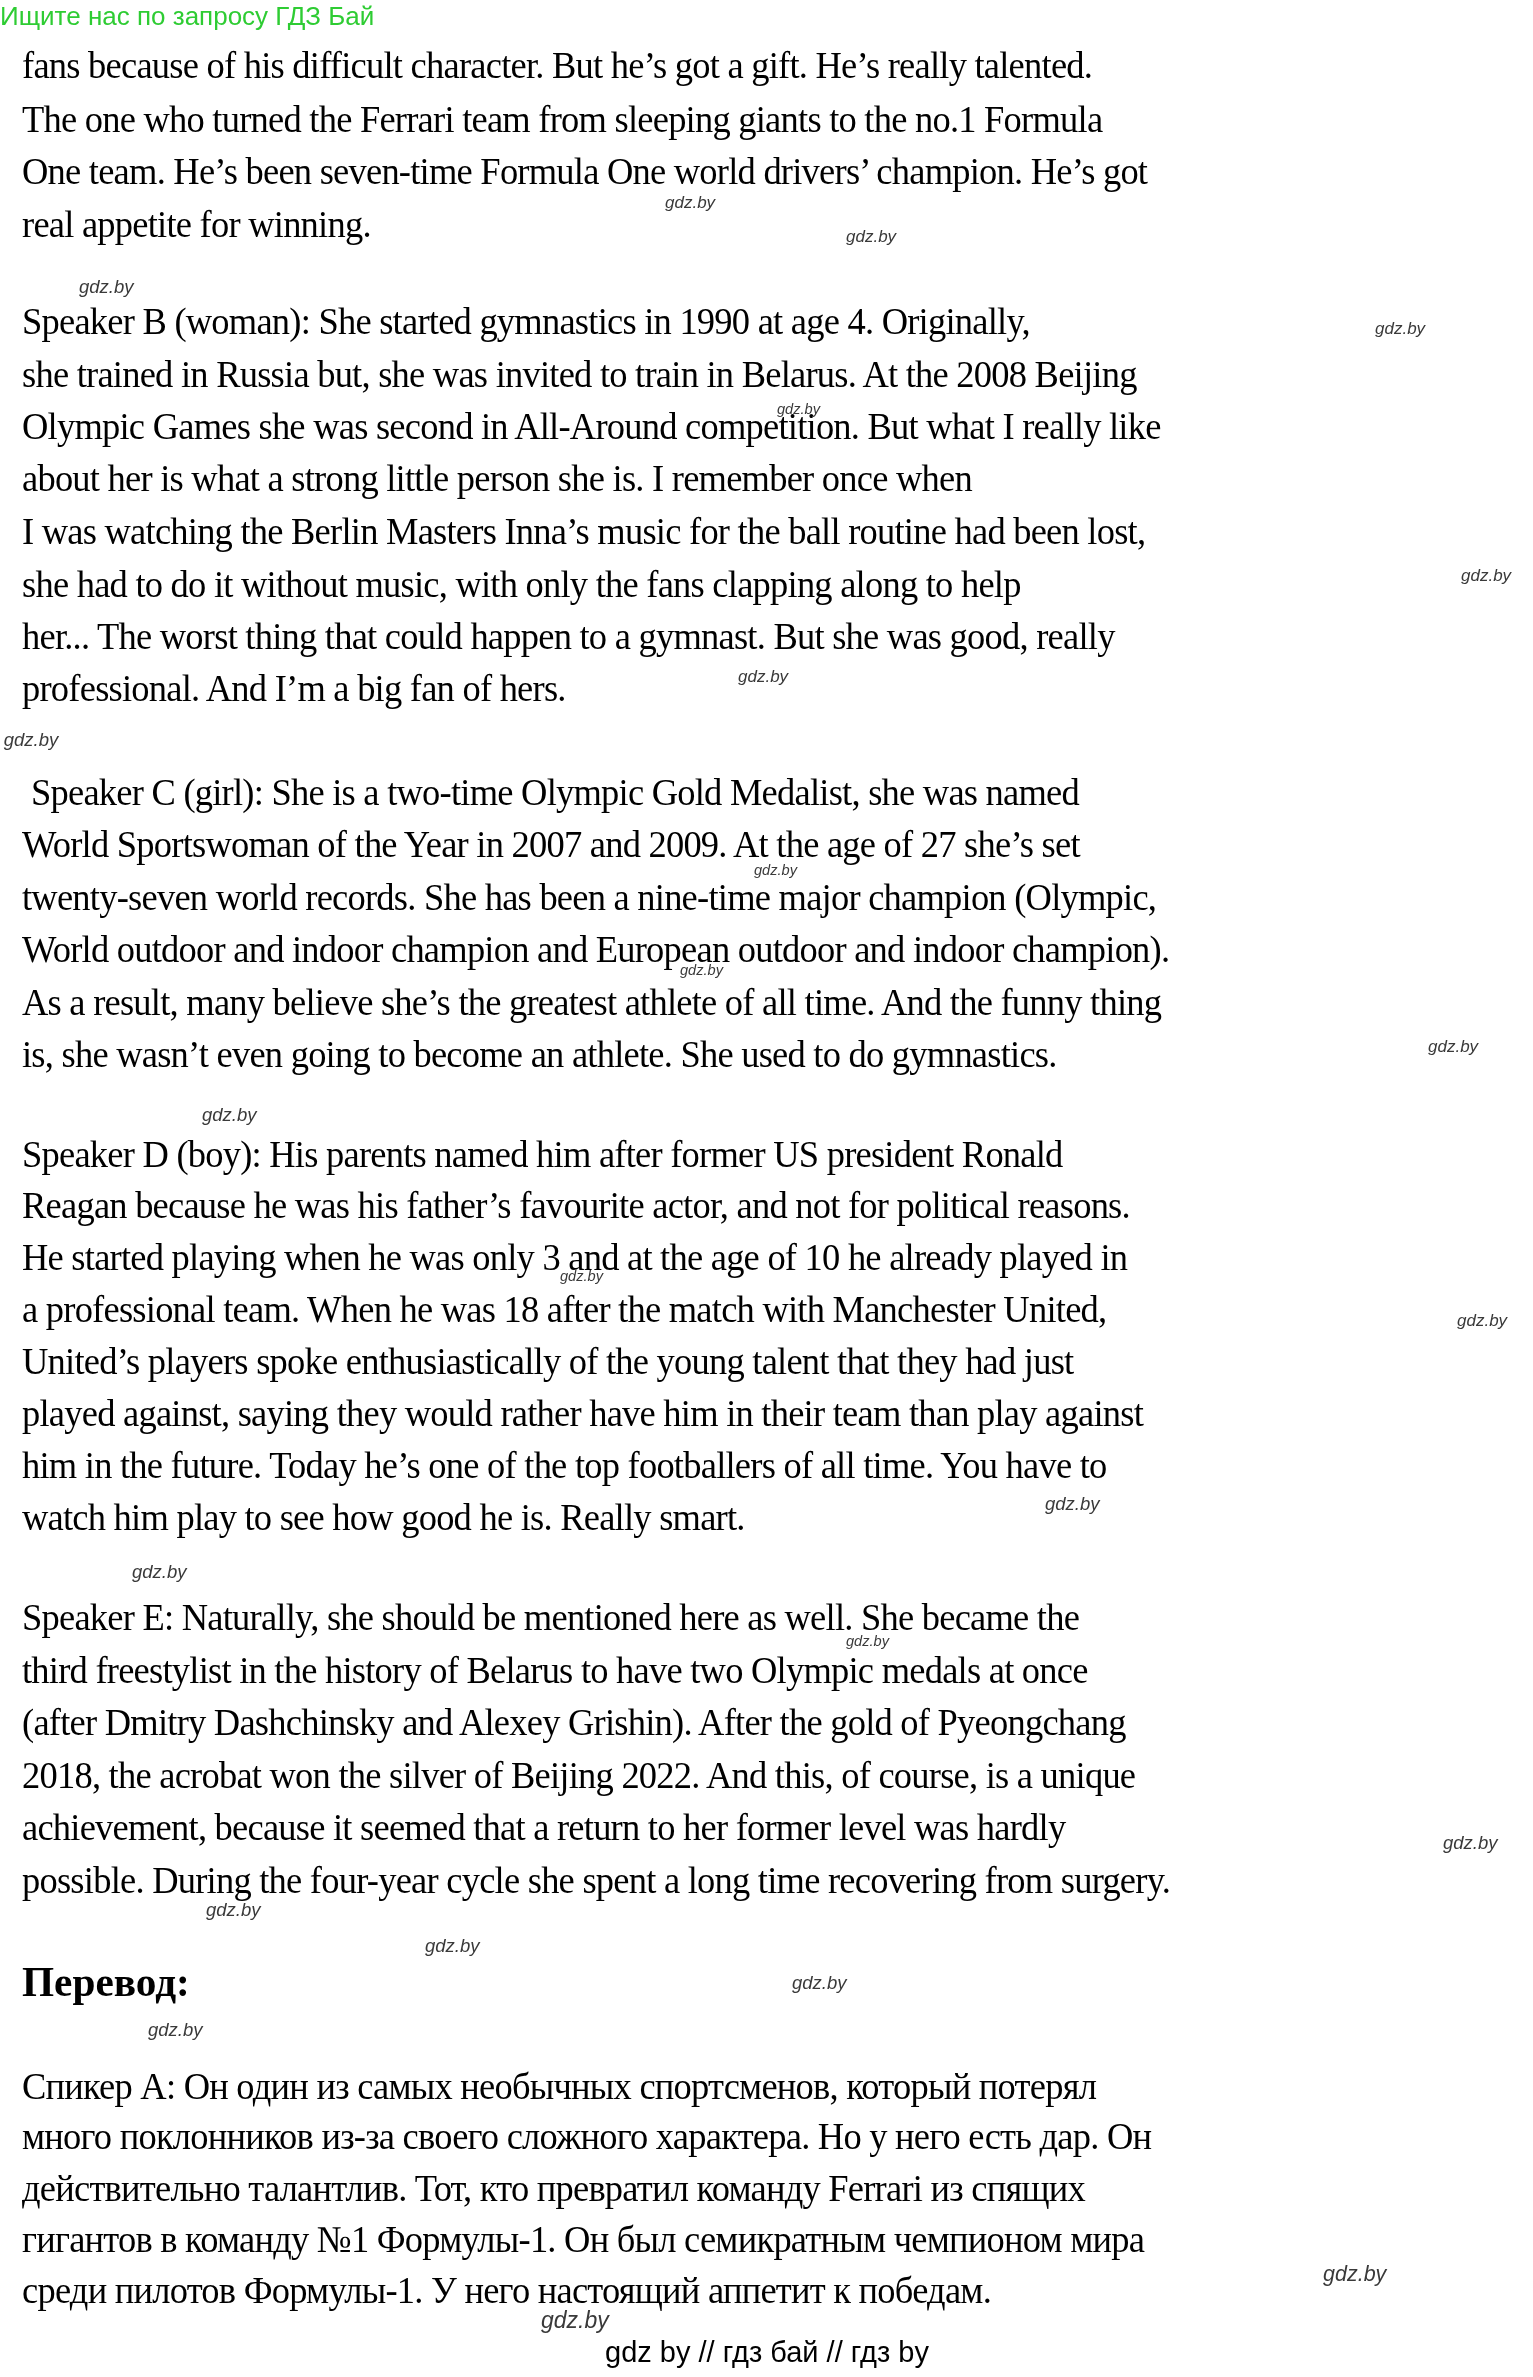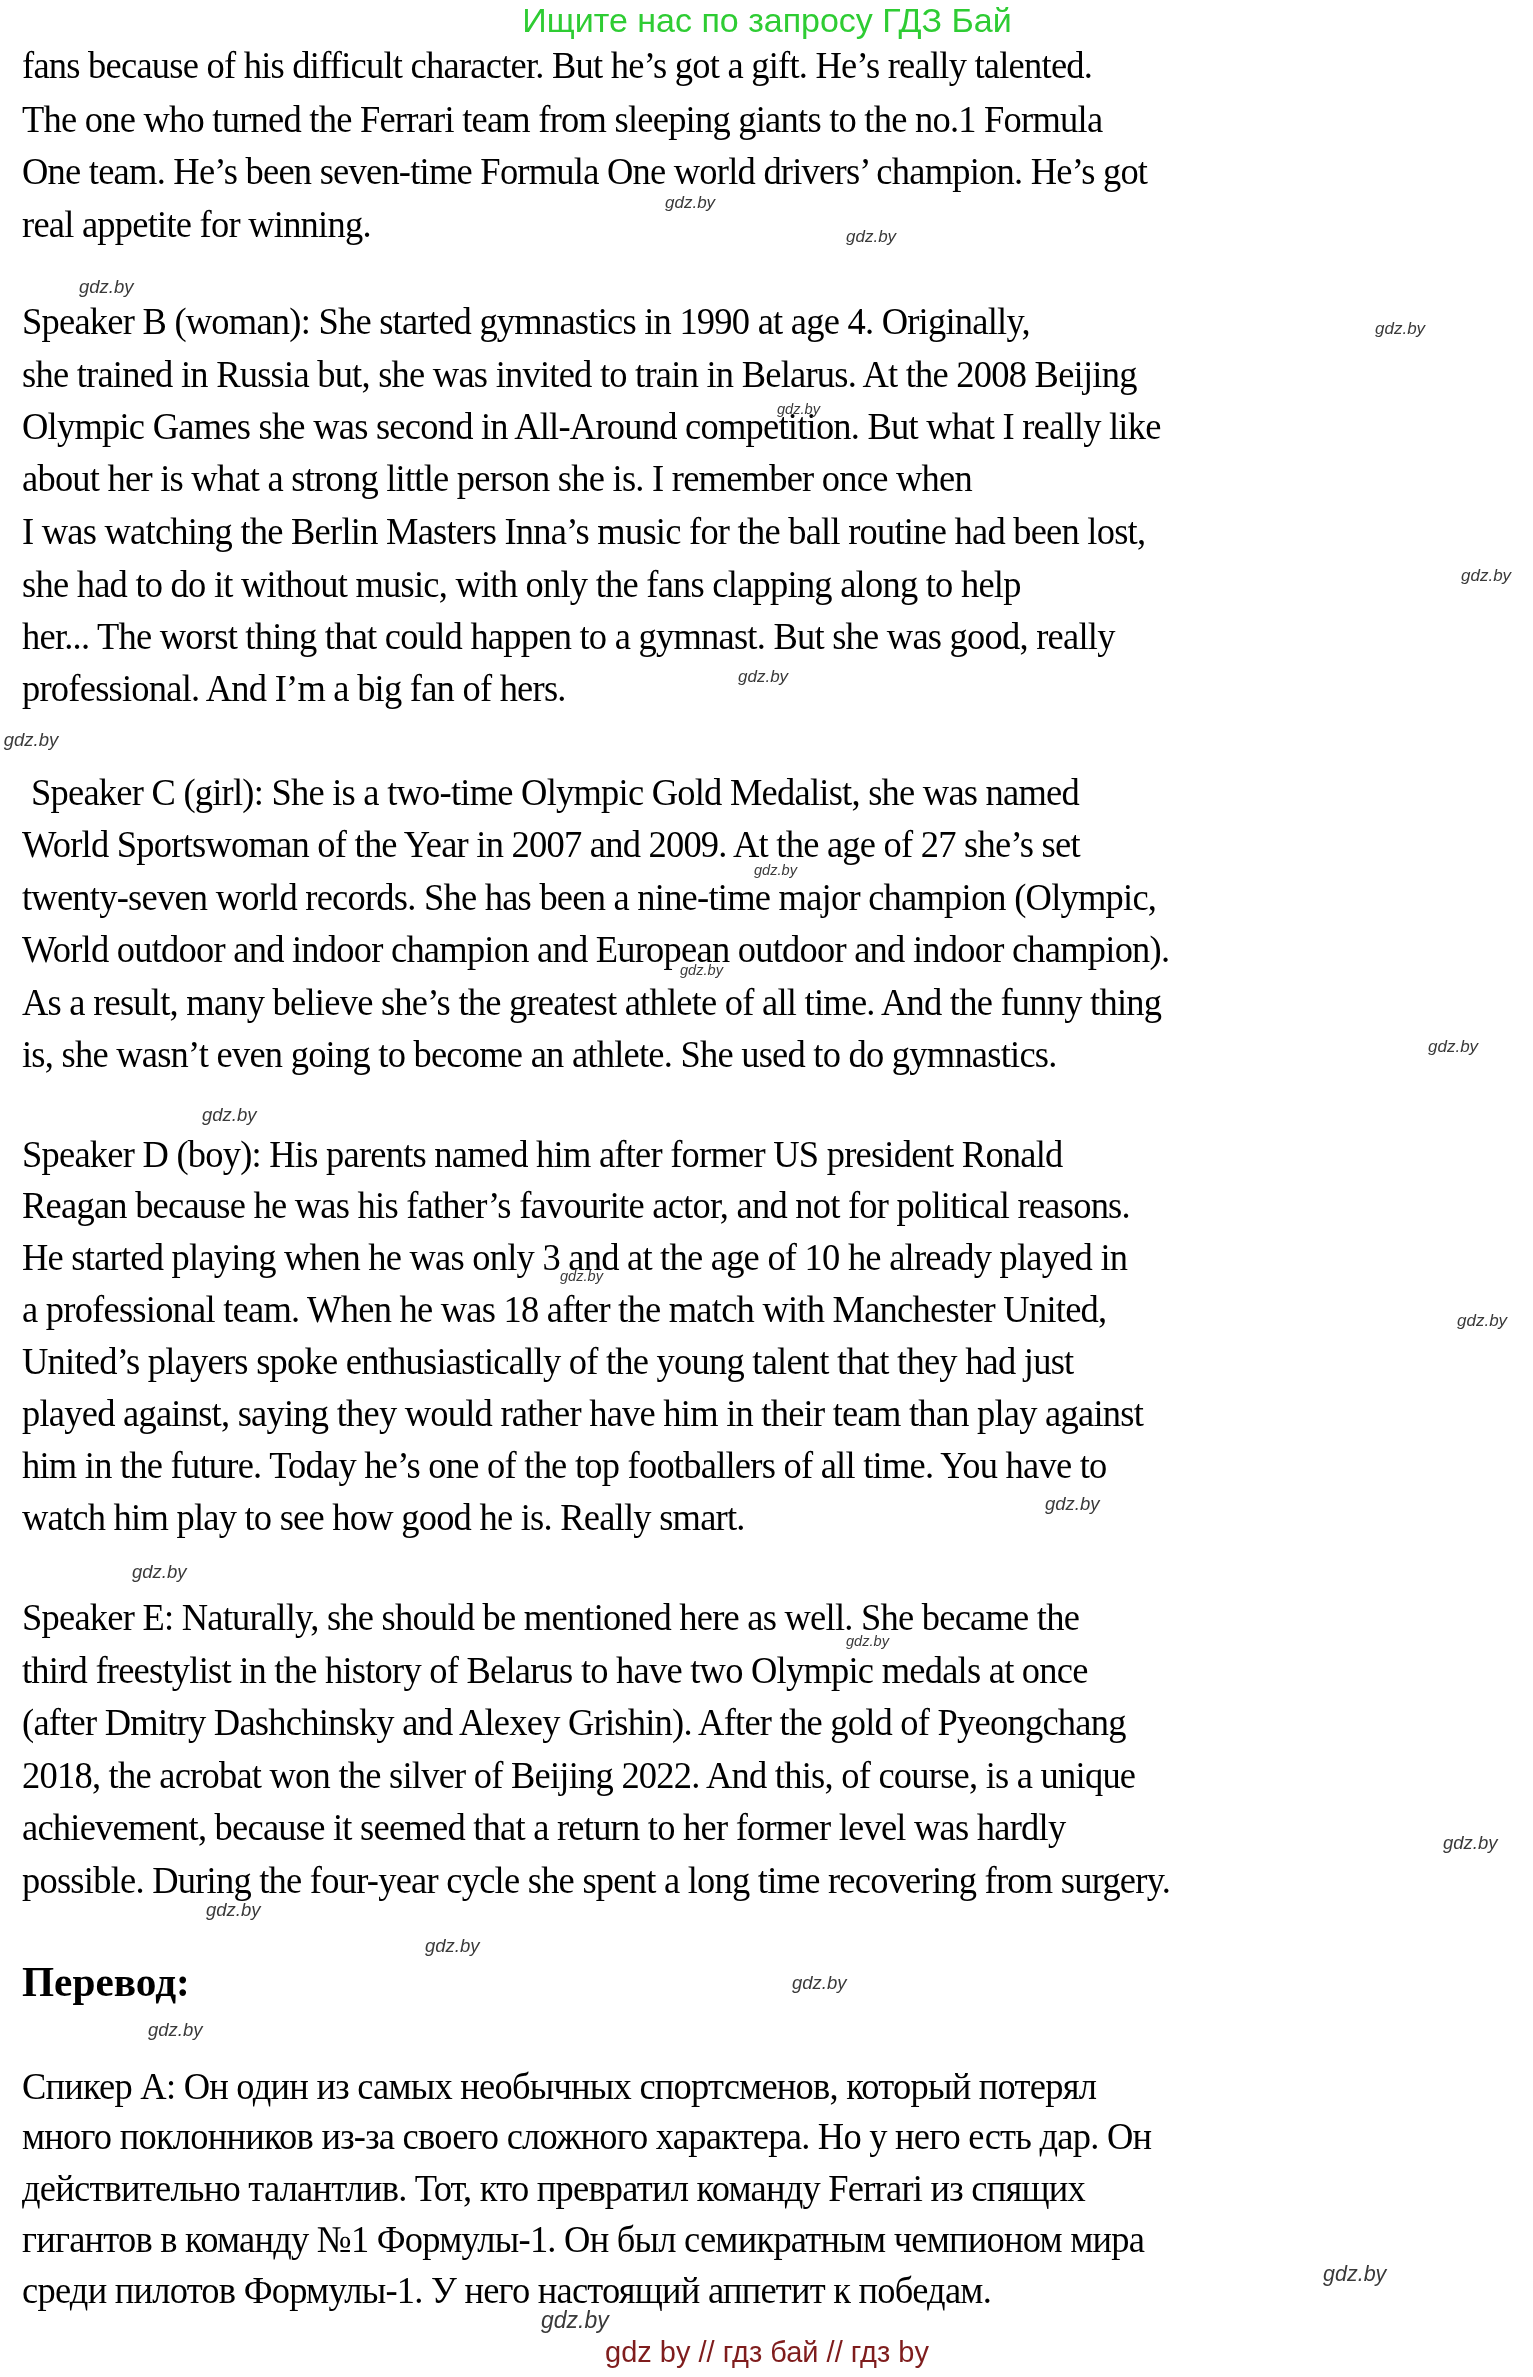--- a/index.html
+++ b/index.html
@@ -9,23 +9,22 @@
     background: #ffffff;
     position: relative;
     overflow: hidden;
     font-family: "Liberation Serif", serif;
   }
   .banner {
     position: absolute;
     top: 1.5px;
     left: 0;
     width: 100%;
-    text-align: center;
     font-family: "Liberation Sans", sans-serif;
-    font-size: 34px;
+    font-size: 26px;
     line-height: 1.1;
     white-space: nowrap;
   }
   .line {
     position: absolute;
     white-space: nowrap;
     font-family: "Liberation Serif", serif;
     font-size: 38px;
     line-height: 1;
     color: #000000;
@@ -134,15 +133,15 @@
       <div class="wm" style="left: 846px; top: 1634px; font-size: 14.6px; color: rgb(58, 58, 58);">gdz.by</div>
       <div class="wm" style="left: 1443px; top: 1834px; font-size: 18.5px; color: rgb(58, 58, 58);">gdz.by</div>
       <div class="wm" style="left: 206px; top: 1901px; font-size: 18.5px; color: rgb(58, 58, 58);">gdz.by</div>
       <div class="wm" style="left: 425px; top: 1937px; font-size: 18.5px; color: rgb(58, 58, 58);">gdz.by</div>
       <div class="wm" style="left: 792px; top: 1974px; font-size: 18.5px; color: rgb(58, 58, 58);">gdz.by</div>
       <div class="wm" style="left: 148px; top: 2021px; font-size: 18.5px; color: rgb(58, 58, 58);">gdz.by</div>
       <div class="wm" style="left: 1323px; top: 2264px; font-size: 21.5px; color: rgb(58, 58, 58);">gdz.by</div>
       <div class="wm" style="left: 541px; top: 2309px; font-size: 23px; color: rgb(58, 58, 58);">gdz.by</div>
     </div>
 
-  <div class="footer" style="color: #7f1d1d;">gdz by  //  гдз бай  //  гдз by</div>
+  <div class="footer" style="color: #000000;">gdz by  //  гдз бай  //  гдз by</div>
 </div>
 
 
 </body></html>

